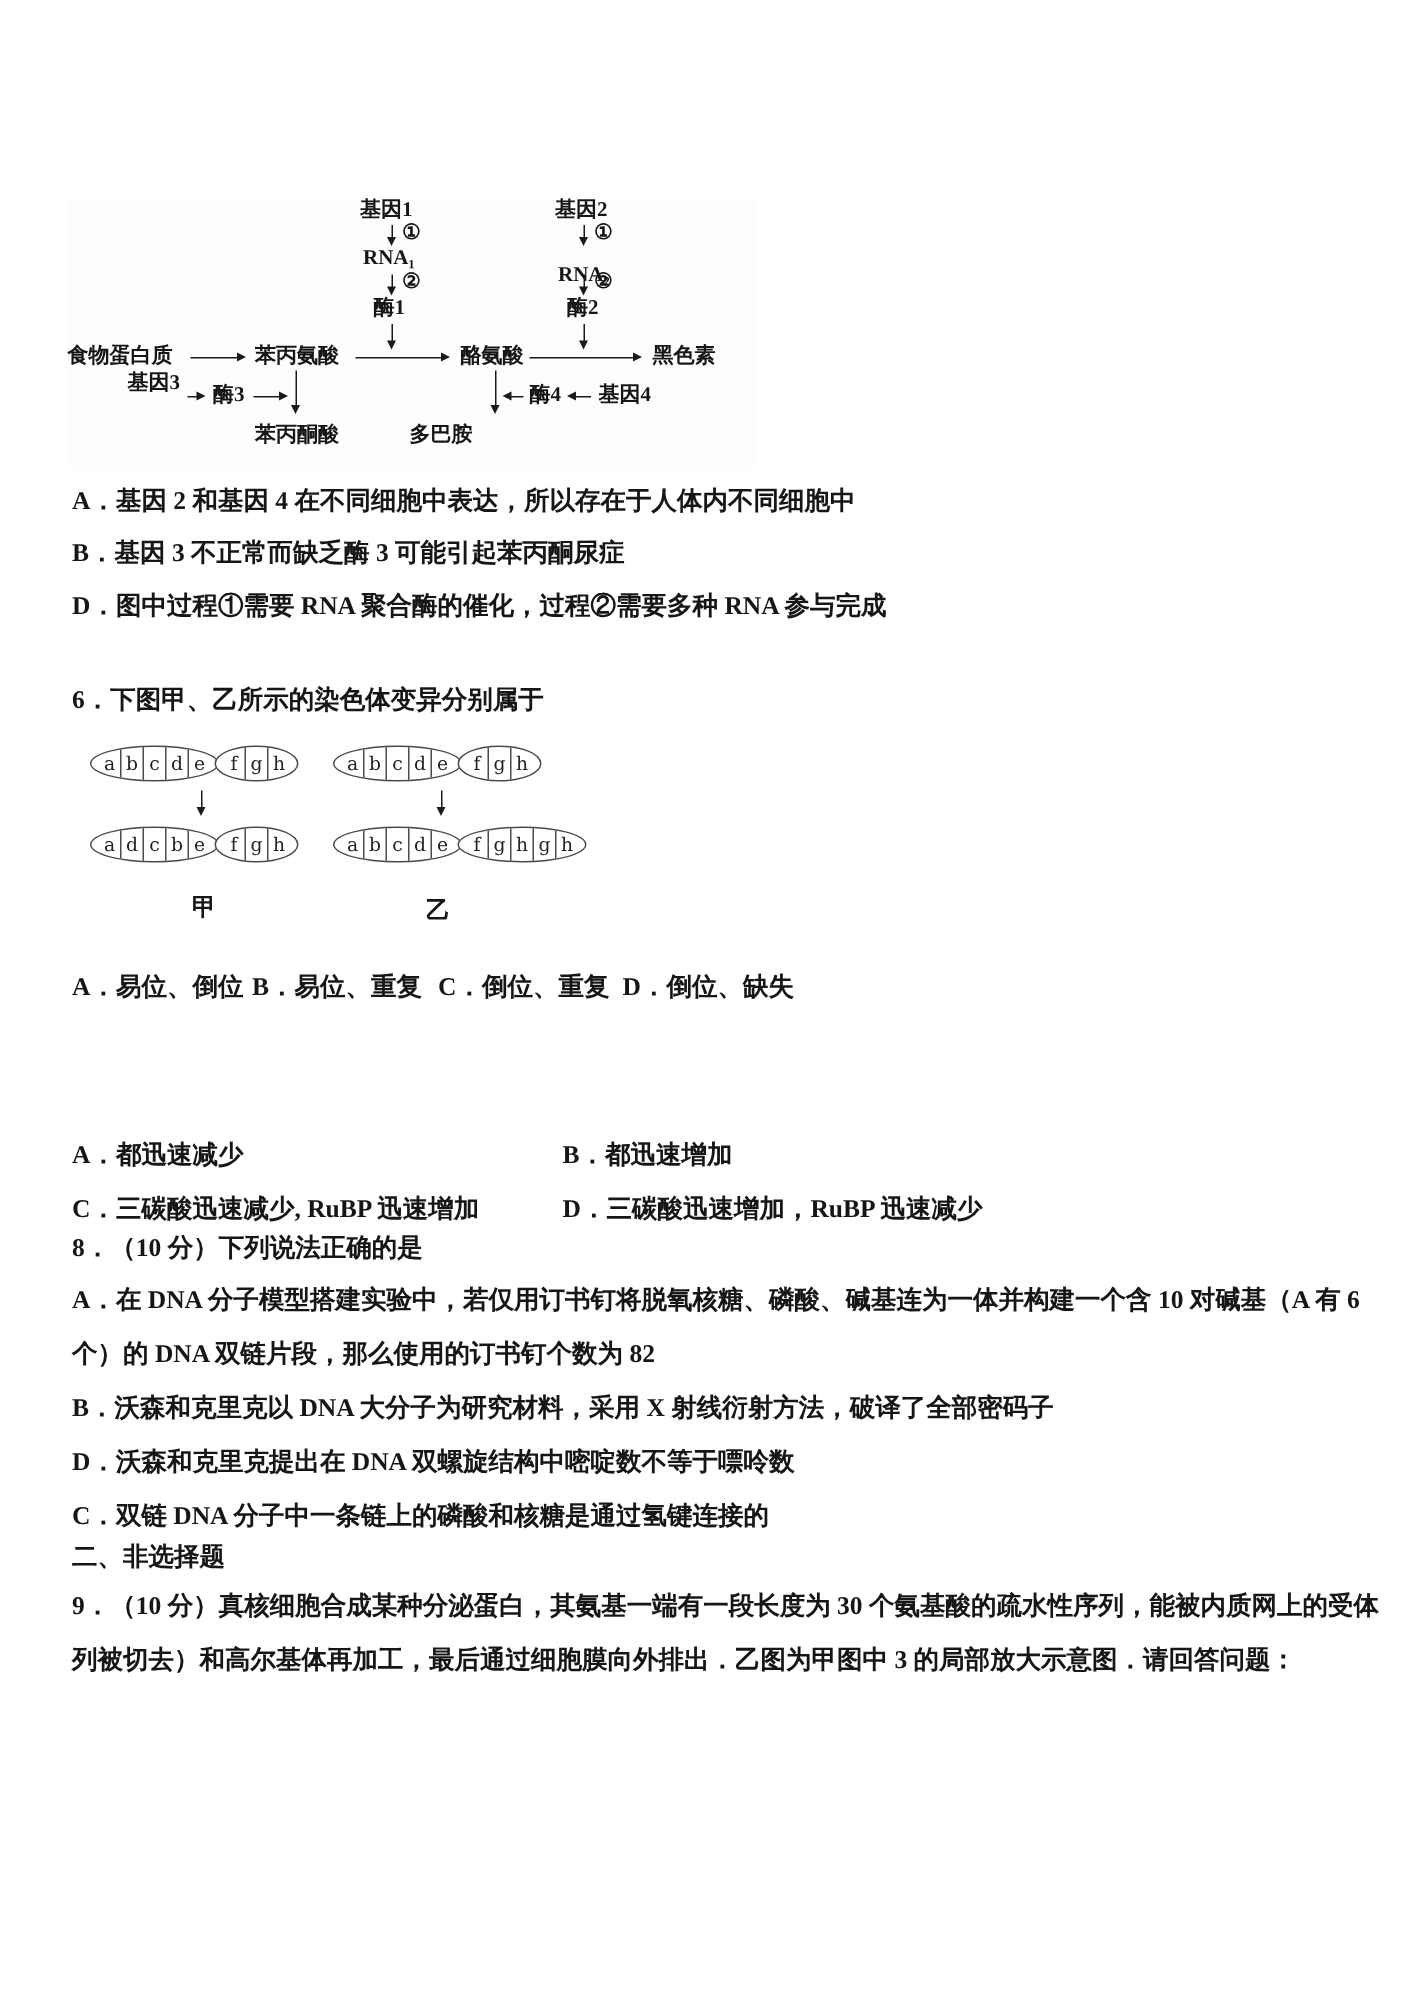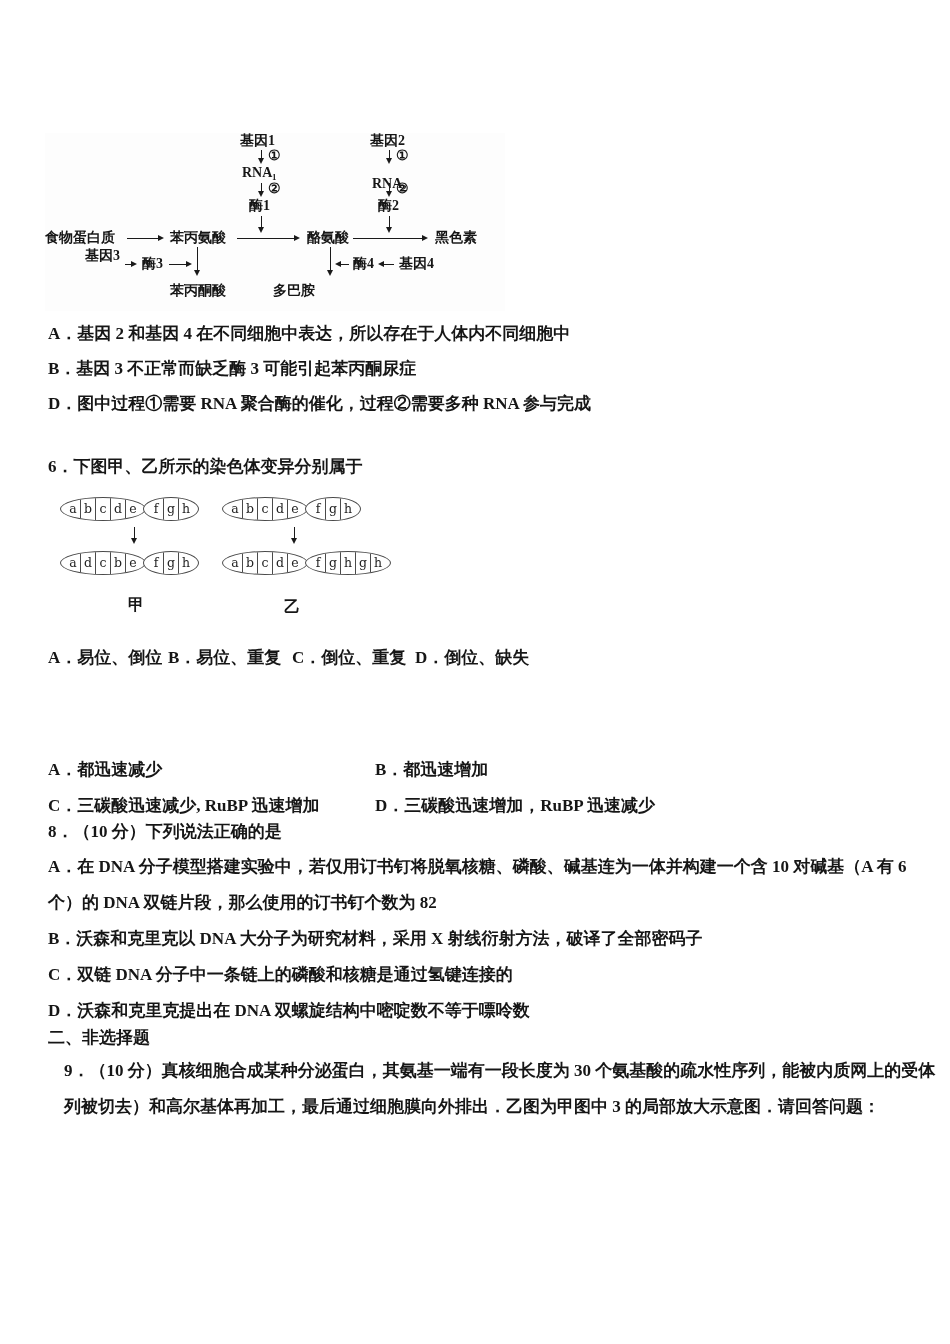--- a/index.html
+++ b/index.html
@@ -178,24 +178,24 @@
     <span style="left:327px;top:36px;">D．三碳酸迅速增加，RuBP 迅速减少</span>
     <span style="left:0;top:36px;">C．三碳酸迅速减少, RuBP 迅速增加</span>
   </div>
 
   <div class="blk t17" style="top:820px;">8．（10 分）下列说法正确的是</div>
 
   <div class="blk t17 lines36" style="top:849px;">
     <div>A．在 DNA 分子模型搭建实验中，若仅用订书钉将脱氧核糖、磷酸、碱基连为一体并构建一个含 10 对碱基（A 有 6</div>
     <div>个）的 DNA 双链片段，那么使用的订书钉个数为 82</div>
     <div>B．沃森和克里克以 DNA 大分子为研究材料，采用 X 射线衍射方法，破译了全部密码子</div>
+    <div>D．沃森和克里克提出在 DNA 双螺旋结构中嘧啶数不等于嘌呤数</div>
     <div>C．双链 DNA 分子中一条链上的磷酸和核糖是通过氢键连接的</div>
-    <div>D．沃森和克里克提出在 DNA 双螺旋结构中嘧啶数不等于嘌呤数</div>
   </div>
 
   <div class="blk t17" style="top:1026px;">二、非选择题</div>
 
-  <div class="blk t17 lines36" style="top:1053px;margin-left:16px;">
+  <div class="blk t17 lines36" style="top:1053px;">
     <div>9．（10 分）真核细胞合成某种分泌蛋白，其氨基一端有一段长度为 30 个氨基酸的疏水性序列，能被内质网上的受体</div>
     <div>列被切去）和高尔基体再加工，最后通过细胞膜向外排出．乙图为甲图中 3 的局部放大示意图．请回答问题：</div>
   </div>
 
 </div>
 
 </body></html>

